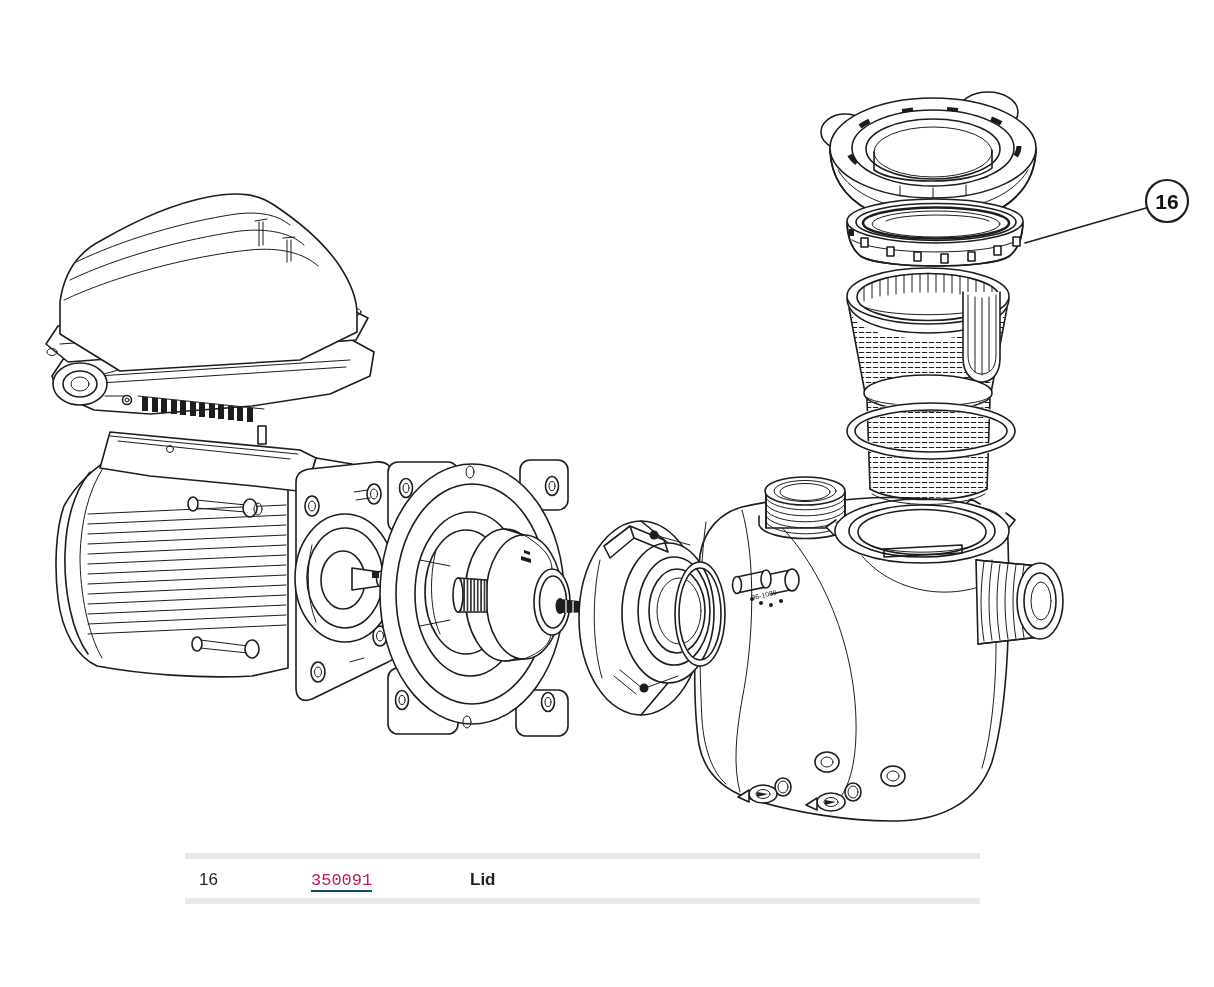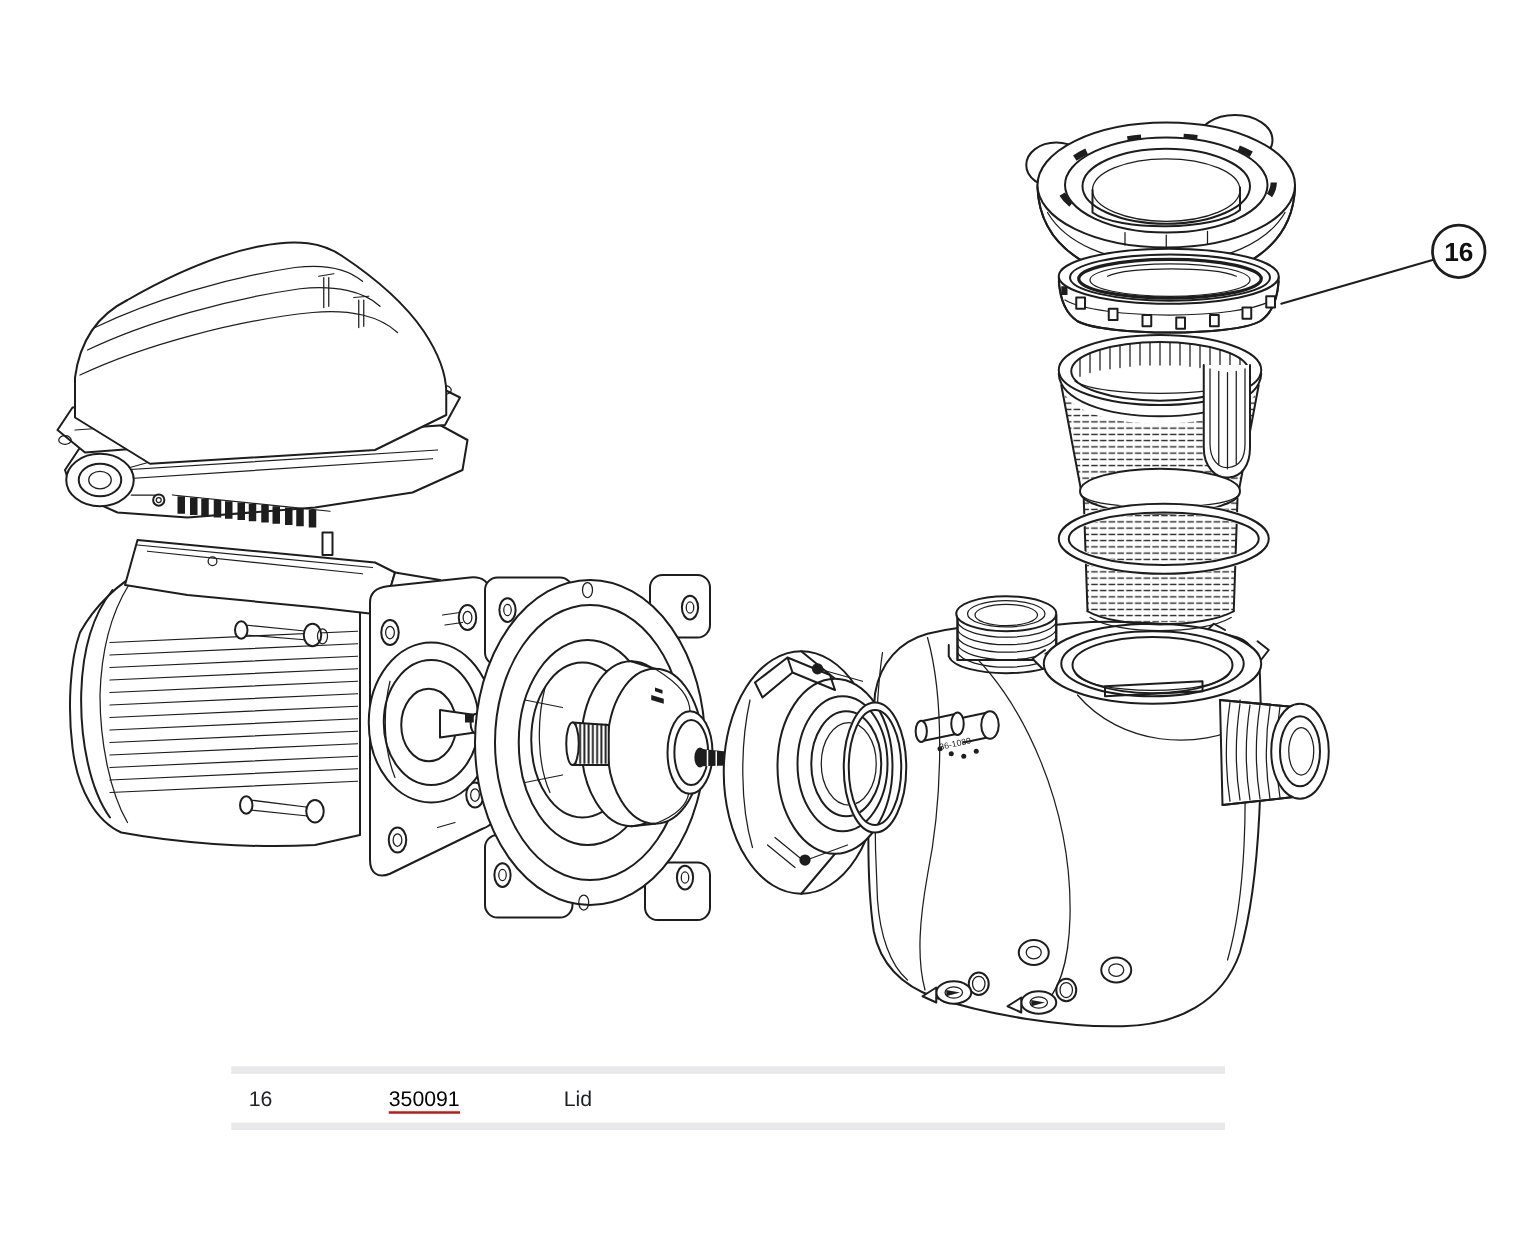--- a/index.html
+++ b/index.html
@@ -16,22 +16,22 @@
   .fd{fill:#1d1d1d;stroke:none;}
   .knurl{stroke:#1d1d1d;fill:none;stroke-width:5;stroke-dasharray:11 34;}
   
   .rule{position:absolute;left:185px;width:795px;height:6px;background:#e8e9eb;}
   .rule.top{top:853px;}
   .rule.bottom{top:898px;}
   .ptrow{position:absolute;left:0;top:869px;width:1214px;height:24px;font-size:17px;line-height:22px;color:#1f2023;}
   .ptcell{position:absolute;top:0;white-space:nowrap;}
   .cell-item{left:199px;}
   .cell-part{left:311px;}
-  .cell-desc{left:451px;}
-  .part-link{color:#000000;text-decoration:none;border-bottom:2px solid #b91c1c;cursor:pointer;}
+  .cell-desc{left:470px;font-weight:bold;}
+  .part-link{color:#be185d;text-decoration:none;border-bottom:2px solid #0c4a6e;cursor:pointer;font-family:Liberation Mono, monospace;}
   .callout-text{font-size:21px;font-weight:bold;fill:#111;}
   .cast-text{font-size:7px;fill:#1d1d1d;}
 </style>
 </head>
 <body>
 
 <div class="stage">
 <svg width="1214" height="987" viewBox="0 0 1214 987">
   <defs>
     <pattern id="mesh" width="7" height="5" patternUnits="userSpaceOnUse">

